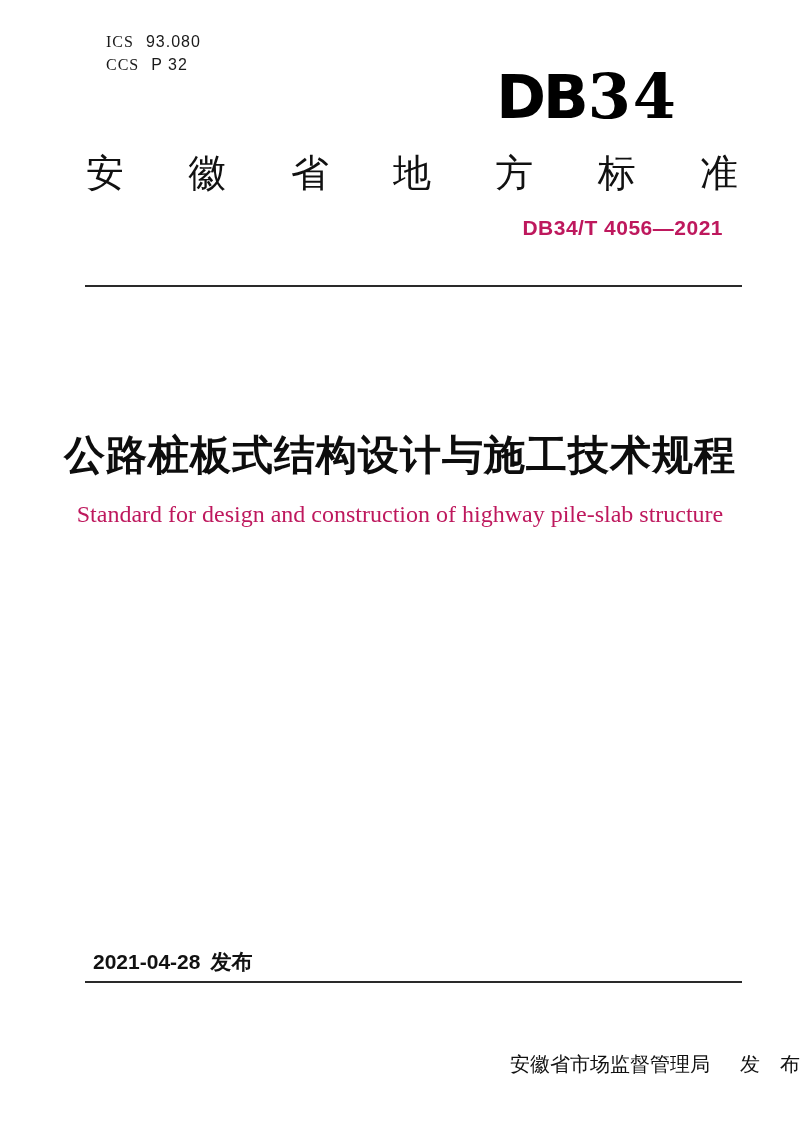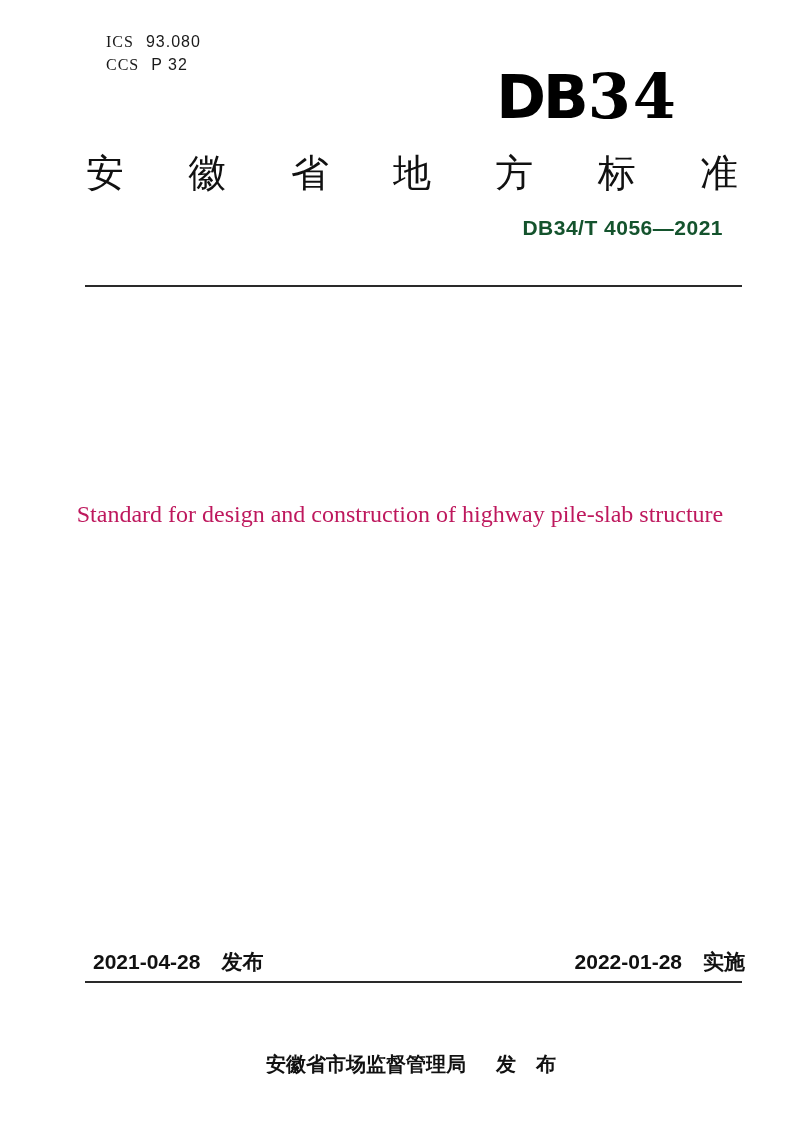--- a/index.html
+++ b/index.html
@@ -79,21 +79,21 @@
   }
 
   
   .std-number {
     position: absolute;
     right: 77px;
     top: 216px;
     font-size: 21px;
     font-weight: 600;
     letter-spacing: 0.5px;
-    color: #14532d;
+    color: #be185d;
     white-space: nowrap;
   }
 
   
   .rule {
     position: absolute;
     left: 85px;
     width: 657px;
     border-top: 2px solid #2a2a2a;
     height: 0;
@@ -131,31 +131,31 @@
     left: 93px;
     right: 55px;
     top: 948px;
     display: flex;
     justify-content: space-between;
     font-size: 21px;
     font-weight: 600;
     color: #111;
     white-space: nowrap;
   }
-  .date-label { margin-left: 21px; }
+  .date-label { margin-left: 10px; }
 
   
   .publisher-line {
     position: absolute;
     left: 0;
     width: 100%;
     top: 1028px;
-    text-align: center;
+    text-align: right;
     font-size: 20px;
-    font-weight: 700;
+    font-weight: 400;
     color: #111;
     white-space: pre;
   }
   .publish-label { margin-left: 30px; }
 </style>
 </head>
 <body>
 
 <div class="page">
 
@@ -179,30 +179,28 @@
     <span>地</span>
     <span>方</span>
     <span>标</span>
     <span>准</span>
   </div>
 
   <div class="std-number">DB34/T 4056—2021</div>
 
   <div class="rule rule-top"></div>
 
+  <h1 class="title-cn">公路桩板式结构设计与施工技术规程</h1>
 
   <div class="title-en">Standard for design and construction of highway pile-slab structure</div>
 
   <div class="dates">
     <span class="date-group">
       <span>2021-04-28</span><span class="date-label">发布</span>
     </span>
-    <span class="date-group">
-      <span>2022-01-28</span><span class="date-label">实施</span>
-    </span>
   </div>
 
   <div class="rule rule-bottom"></div>
 
   <div class="publisher-line">
     <span>安徽省市场监督管理局</span><span class="publish-label">发　布</span>
   </div>
 
 </div>
 

